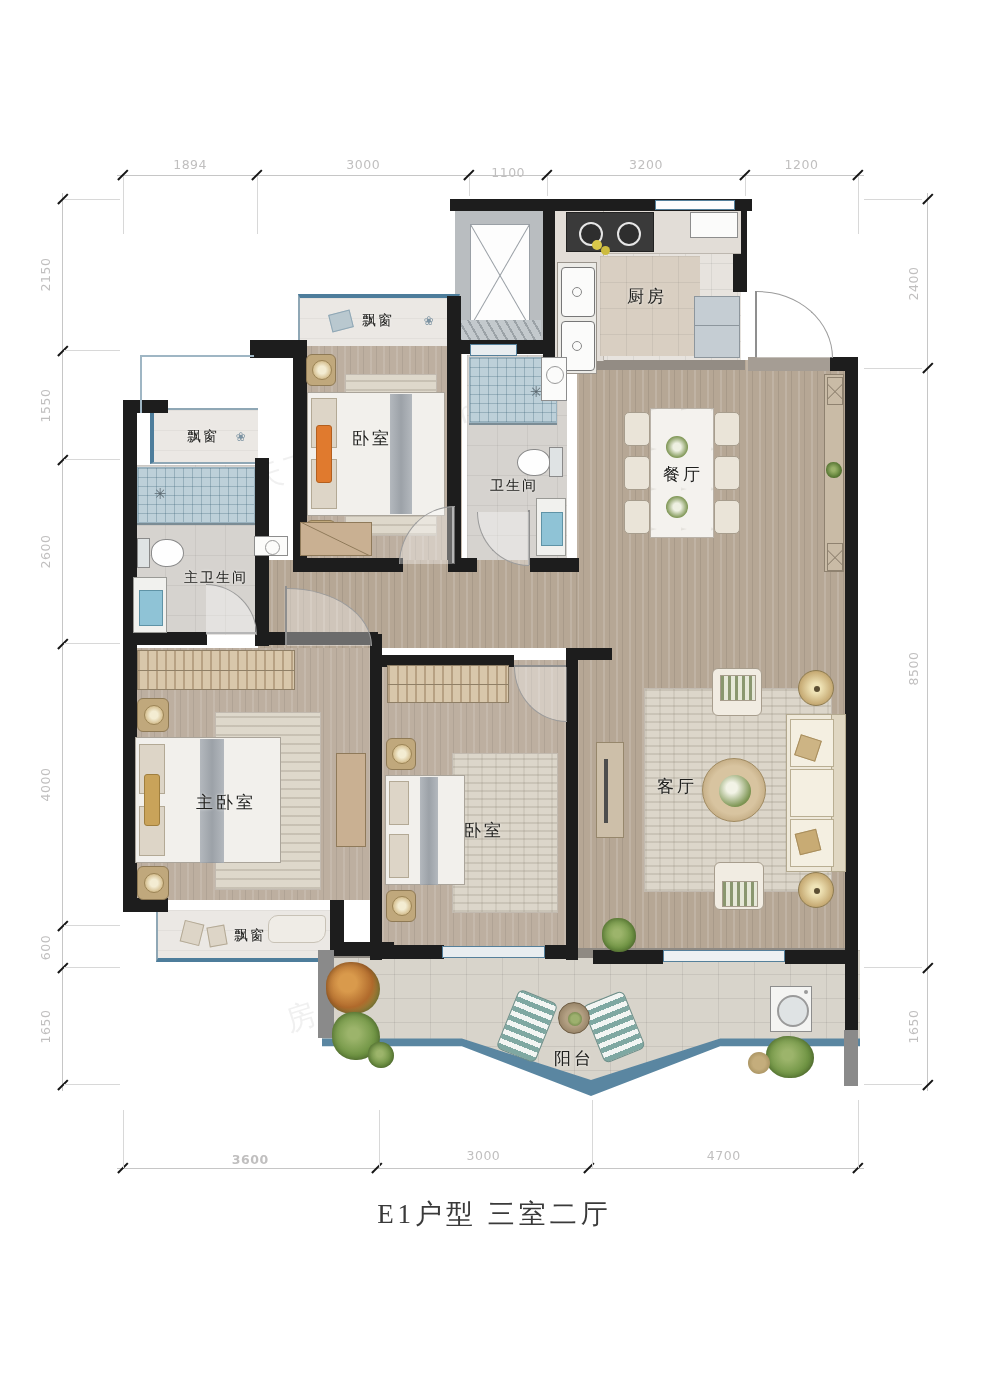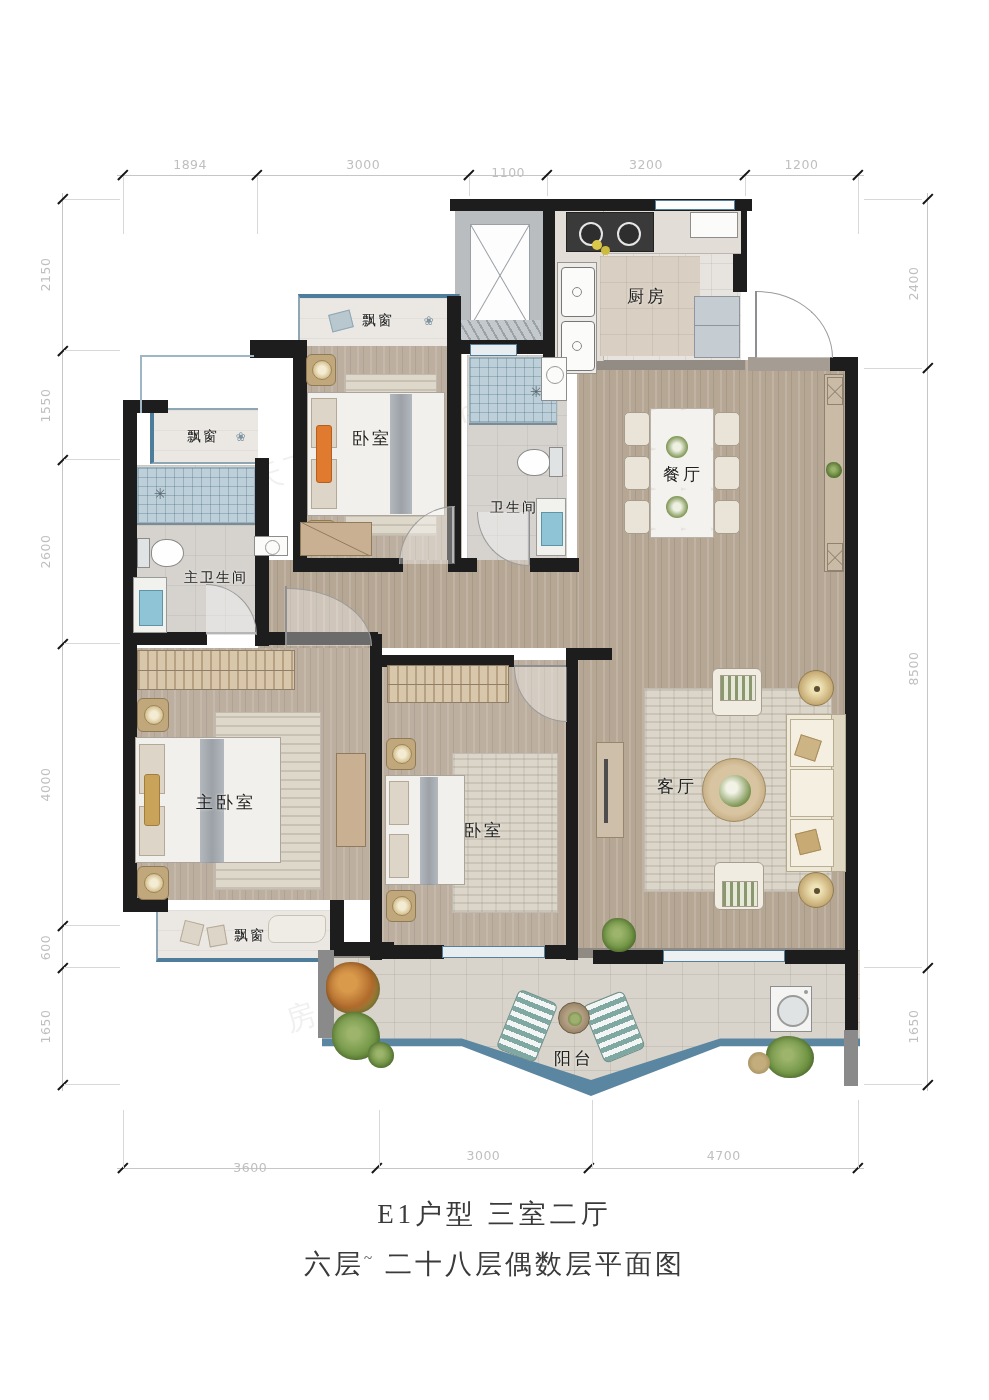--- a/index.html
+++ b/index.html
@@ -201,21 +201,21 @@
   <span class="shglyph" style="left:536px;top:392px;">✳</span>
   <div class="abs" style="left:469px;top:423px;width:88px;height:2px;background:#7b8c95;"></div>
   <div class="fur wht" style="left:541px;top:357px;width:26px;height:44px;">
     <div style="position:absolute;left:4px;top:8px;width:16px;height:16px;border-radius:50%;border:1px solid #999;"></div>
   </div>
   <div class="fur" style="left:549px;top:447px;width:14px;height:30px;background:#dfe3e4;border:1px solid #8a8a8a;"></div>
   <div class="fur" style="left:517px;top:449px;width:33px;height:27px;background:#fefefe;border:1px solid #8a8a8a;border-radius:50% 45% 45% 50%;"></div>
   <div class="fur" style="left:536px;top:498px;width:30px;height:58px;background:#f1f1ee;border:1px solid #9a9a96;">
     <div style="position:absolute;left:4px;top:13px;width:20px;height:32px;background:#8fc3d6;border:1px solid #5f93a6;"></div>
   </div>
-  <div class="rl sm" style="left:514px;top:508px;">卫生间</div>
+  <div class="rl sm" style="left:514px;top:486px;">卫生间</div>
   <div class="leaf" style="left:528px;top:510px;width:2px;height:55px;"></div>
   <div class="arc" style="left:477px;top:512px;width:51px;height:53px;border-bottom:1px solid #9b9b9b;border-left:1px solid #9b9b9b;border-bottom-left-radius:100% 100%;"></div>
 
   <div class="abs btile" style="left:137px;top:467px;width:118px;height:56px;"></div>
   <span class="shglyph" style="left:160px;top:494px;">✳</span>
   <div class="abs" style="left:137px;top:523px;width:118px;height:2px;background:#7b8c95;"></div>
   <div class="fur" style="left:137px;top:538px;width:13px;height:30px;background:#dfe3e4;border:1px solid #8a8a8a;"></div>
   <div class="fur" style="left:151px;top:539px;width:33px;height:28px;background:#fefefe;border:1px solid #8a8a8a;border-radius:45% 50% 50% 45%;"></div>
   <div class="fur" style="left:133px;top:577px;width:34px;height:56px;background:#f1f1ee;border:1px solid #9a9a96;">
     <div style="position:absolute;left:5px;top:12px;width:22px;height:34px;background:#8fc3d6;border:1px solid #5f93a6;"></div>
@@ -331,21 +331,21 @@
   </div>
   <div class="ext" style="left:123px;top:176px;width:1px;height:58px;"></div>
   <div class="ext" style="left:257px;top:176px;width:1px;height:58px;"></div>
   <div class="ext" style="left:469px;top:176px;width:1px;height:20px;"></div>
   <div class="ext" style="left:547px;top:176px;width:1px;height:20px;"></div>
   <div class="ext" style="left:745px;top:176px;width:1px;height:20px;"></div>
   <div class="ext" style="left:858px;top:176px;width:1px;height:58px;"></div>
 
   <div class="abs" style="left:123px;top:1146px;width:735px;height:26px;">
     <div class="dimline" style="left:-6px;top:22px;width:747px;height:1px;"></div>
-    <div class="seg dimtxt" style="left:0%;width:34.615%;top:12px;height:18px;">3600</div>
+    <div class="seg dimtxt" style="left:0%;width:34.615%;top:4px;height:18px;font-weight:bold;">3600</div>
     <div class="seg dimtxt" style="left:34.615%;width:28.846%;top:0;height:18px;">3000</div>
     <div class="seg dimtxt" style="left:63.462%;width:36.538%;top:0;height:18px;">4700</div>
     <div class="tick" style="left:-7px;top:21px;"></div>
       <div class="tick" style="left:247px;top:21px;"></div>
     <div class="tick" style="left:459px;top:21px;"></div>
       <div class="tick" style="left:728px;top:21px;"></div>
   </div>
   <div class="ext" style="left:123px;top:1110px;width:1px;height:58px;"></div>
   <div class="ext" style="left:379px;top:1110px;width:1px;height:58px;"></div>
   <div class="ext" style="left:592px;top:1100px;width:1px;height:68px;"></div>
@@ -403,19 +403,15 @@
     <div class="tick" style="left:16px;top:768px;"></div>
       <div class="tick" style="left:16px;top:885px;"></div>
   </div>
   <div class="ext" style="left:864px;top:199px;width:58px;height:1px;"></div>
   <div class="ext" style="left:864px;top:368px;width:58px;height:1px;"></div>
   <div class="ext" style="left:864px;top:967px;width:58px;height:1px;"></div>
   <div class="ext" style="left:864px;top:1084px;width:58px;height:1px;"></div>
 
   <div id="title">
     <div class="l1">E1户型 三室二厅</div>
-    <div class="l2">
-      <span>六层</span><sup>~</sup>
-      <span>二十八层偶数层平面图</span>
-    </div>
   </div>
 
 </div>
 
 </body></html>

